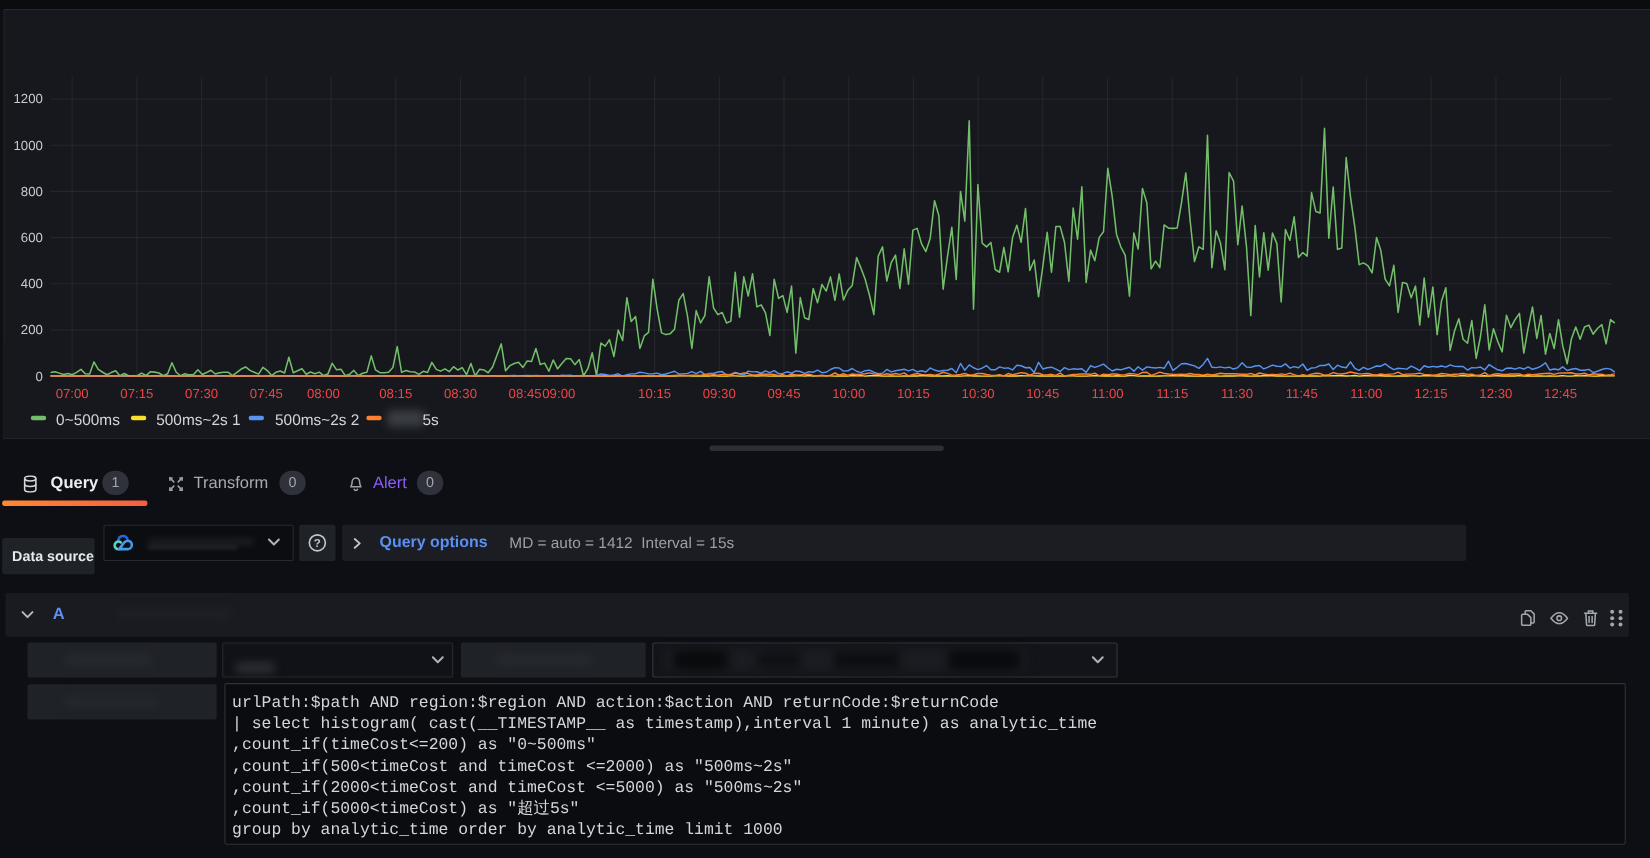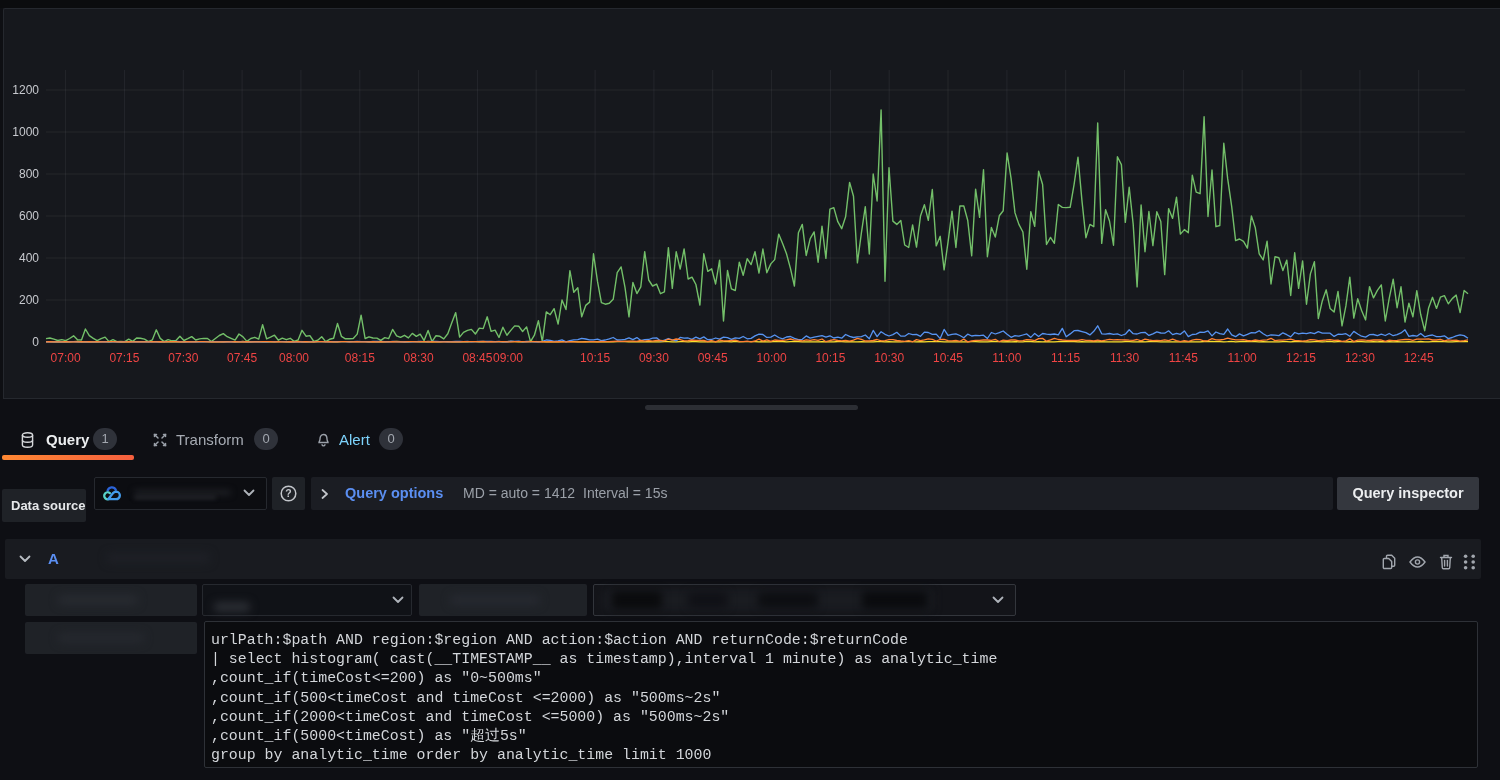--- a/index.html
+++ b/index.html
@@ -108,20 +108,31 @@
     <div class="xl" style="left:859.2px">10:30</div>
     <div class="xl" style="left:918.0px">10:45</div>
     <div class="xl" style="left:976.9px">11:00</div>
     <div class="xl" style="left:1035.7px">11:15</div>
     <div class="xl" style="left:1094.5px">11:30</div>
     <div class="xl" style="left:1153.4px">11:45</div>
     <div class="xl" style="left:1212.2px">11:00</div>
     <div class="xl" style="left:1271.0px">12:15</div>
     <div class="xl" style="left:1329.9px">12:30</div>
     <div class="xl" style="left:1388.7px">12:45</div>
+<div class="legend">
+  <div class="ld" style="left:28px;background:#73bf69"></div>
+      <div class="lt" style="left:51px">0~500ms</div>
+  <div class="ld" style="left:119px;background:#fade2a"></div>
+      <div class="lt" style="left:142px">500ms~2s 1</div>
+  <div class="ld" style="left:226px;background:#5794f2"></div>
+      <div class="lt" style="left:250px">500ms~2s 2</div>
+  <div class="ld" style="left:333px;background:#ff8032"></div>
+  <div class="smudge" style="left:352px;top:1px;width:34px;height:15px;background:#3a3d42"></div>
+  <div class="lt" style="left:384px">5s</div>
+</div>
 </div>
 
 <div id="bottom">
 <div id="scrollthumb"></div>
 
 <div class="abs" style="left:0;top:26px;width:1500px;height:30px;">
   <svg class="abs" style="left:21px;top:7px" width="13" height="16" viewBox="0 0 13 16">
     <g fill="none" stroke="#d6d8db" stroke-width="1.4">
       <ellipse cx="6.5" cy="3" rx="5.1" ry="2.2"></ellipse>
       <path d="M1.4 3 v10 a5.1 2.2 0 0 0 10.2 0 v-10"></path>
@@ -145,21 +156,21 @@
   </svg>
   <div class="tabtxt" style="left:176px;color:#a6abb3;">Transform</div>
   <div class="badge" style="left:254px;width:24px;">0</div>
 
   <svg class="abs" style="left:317px;top:6px" width="13" height="17" viewBox="0 0 13 17">
     <g fill="none" stroke="#9aa0a9" stroke-width="1.4" stroke-linecap="round">
       <path d="M2 11.5 c0-1 1-1.5 1-3.5 0-2.5 1.2-4.5 3.5-4.5 s3.5 2 3.5 4.5 c0 2 1 2.5 1 3.5 z"></path>
       <path d="M5 13.8 a1.6 1.6 0 0 0 3 0"></path>
     </g>
   </svg>
-  <div class="tabtxt" style="left:339px;color:#7dd3fc;">Alert</div>
+  <div class="tabtxt" style="left:339px;color:#8b5cf6;">Alert</div>
   <div class="badge" style="left:379px;width:24px;">0</div>
 </div>
 <div id="tabline"></div>
 
 <div class="abs" style="left:0;top:78px;width:1500px;height:33px;">
   <div class="box lbl" style="left:2px;top:12px;width:84px;height:33px;line-height:33px;padding-left:9px;">Data source</div>
   <div class="dark" style="left:94px;top:0;width:173px;height:33px;"></div>
   <svg class="abs" style="left:102px;top:8px" width="20" height="17" viewBox="0 0 20 17">
     <path d="M5.6 5.6 a4.4 4.4 0 0 1 8.2-0.8" fill="none" stroke="#2b63d8" stroke-width="2.3" stroke-linecap="round"></path>
     <path d="M7.9 8.1 a3.5 3.5 0 1 0 0.3 5.2" fill="none" stroke="#59d3c8" stroke-width="2.3" stroke-linecap="round"></path>
@@ -175,21 +186,20 @@
     <circle cx="8.5" cy="8.5" r="7.3" fill="none" stroke="#c3c6cb" stroke-width="1.5"></circle>
     <text x="8.5" y="12.2" font-size="10.5" font-weight="bold" fill="#c3c6cb" text-anchor="middle" font-family="Liberation Sans">?</text>
   </svg>
   <div class="box" style="left:311px;top:0;width:1022px;height:33px;background:#1b1d23;"></div>
   <svg class="abs" style="left:321px;top:12px" width="8" height="10" viewBox="0 0 8 10">
         <path d="M1.5 1 l4.5 4 -4.5 4" fill="none" stroke="#c3c6cb" stroke-width="1.7" stroke-linecap="round" stroke-linejoin="round"></path>
       </svg>
   <div class="abs" style="left:345px;top:0;height:33px;line-height:33px;font-size:14.5px;font-weight:bold;color:#5b8ff2;">Query options</div>
   <div class="abs" style="left:463px;top:0;height:33px;line-height:33px;font-size:14px;color:#9ba0a8;">MD = auto = 1412</div>
   <div class="abs" style="left:583px;top:0;height:33px;line-height:33px;font-size:14px;color:#9ba0a8;">Interval = 15s</div>
-  <div class="box" style="left:1337px;top:0;width:142px;height:33px;background:#34373e;text-align:center;line-height:33px;font-size:14.5px;font-weight:bold;color:#eceef0;">Query inspector</div>
 </div>
 
 <div id="cardhdr">
   <svg class="abs" style="left:14px;top:16px" width="12" height="8" viewBox="0 0 12 8">
         <path d="M1.5 1.5 l4.5 4.5 4.5-4.5" fill="none" stroke="#b7bcc2" stroke-width="1.8" stroke-linecap="round" stroke-linejoin="round"></path>
       </svg>
   <div class="abs" style="left:43px;top:0;height:40px;line-height:40px;font-size:15px;font-weight:bold;color:#5b8ff2;">A</div>
   <div class="smudge" style="left:102px;top:14px;width:103px;height:10px;background:#1e2026"></div>
 
   <svg class="abs" style="left:1377px;top:15px" width="14" height="16" viewBox="0 0 14 16">

